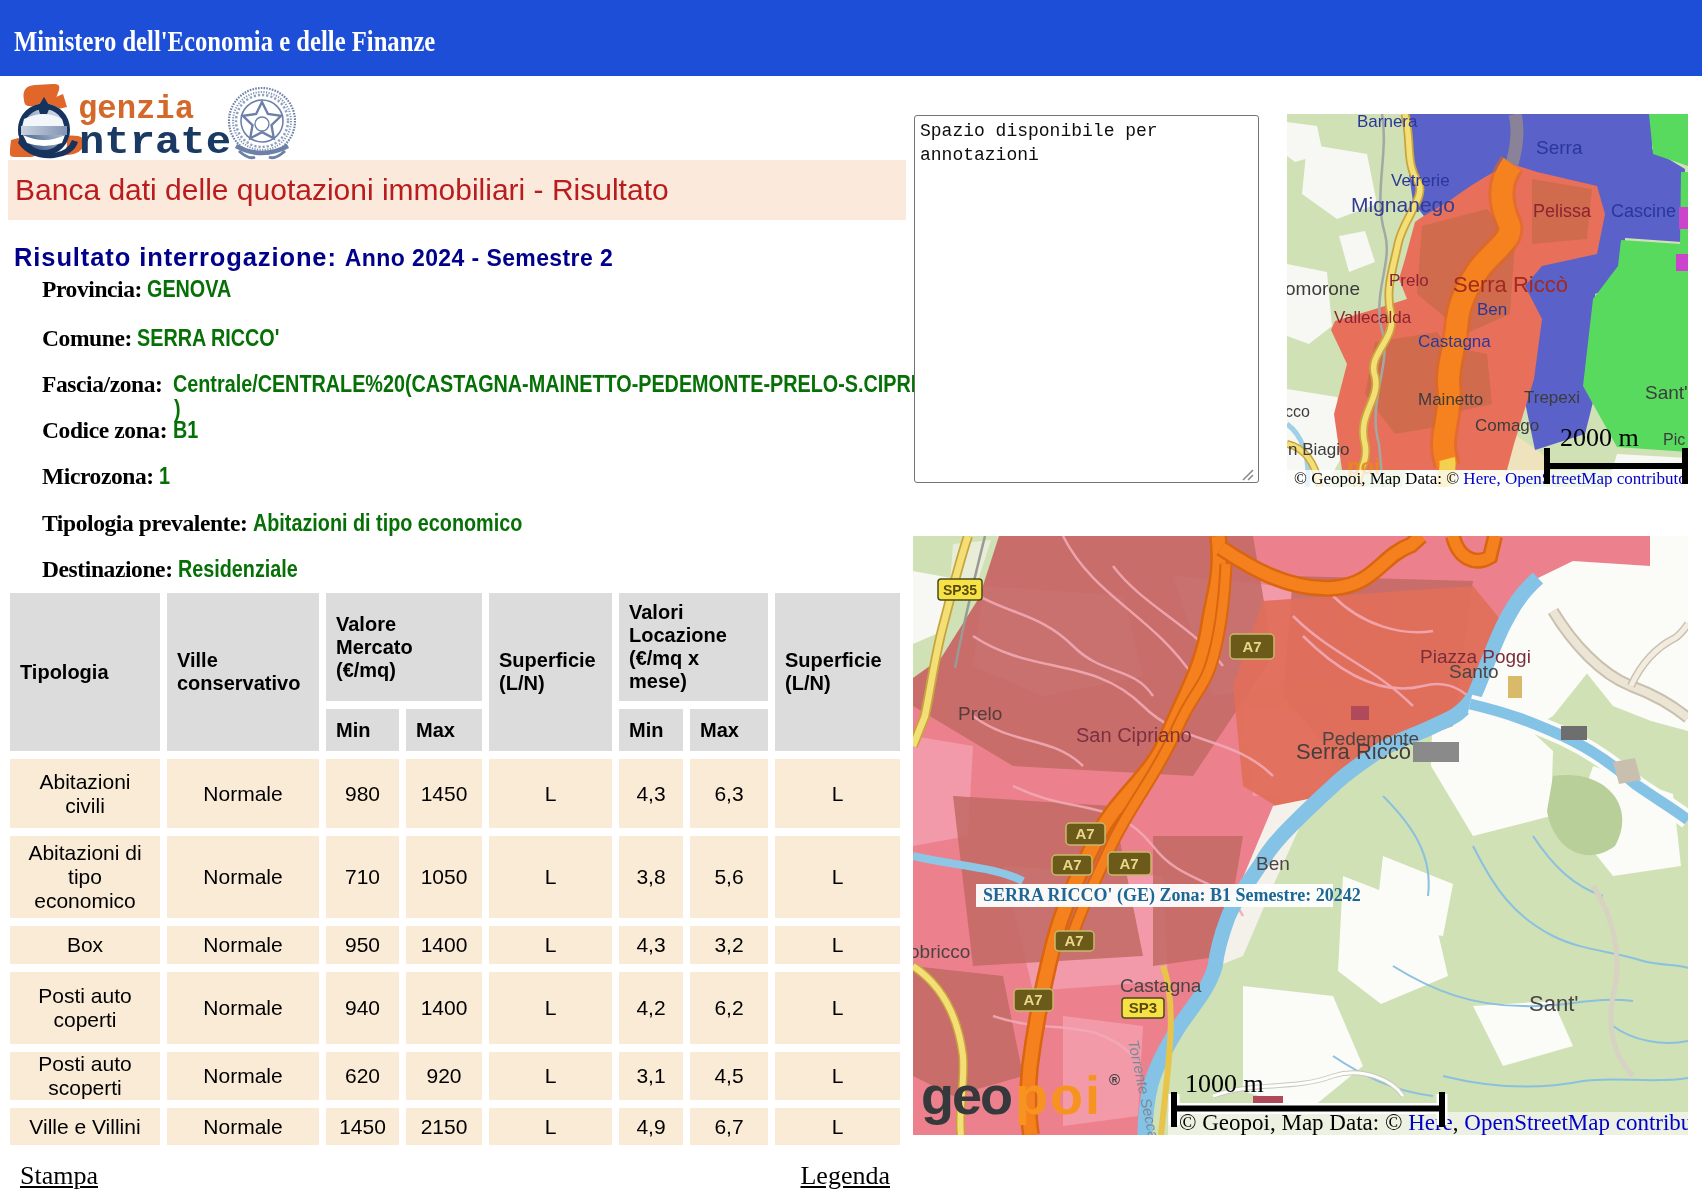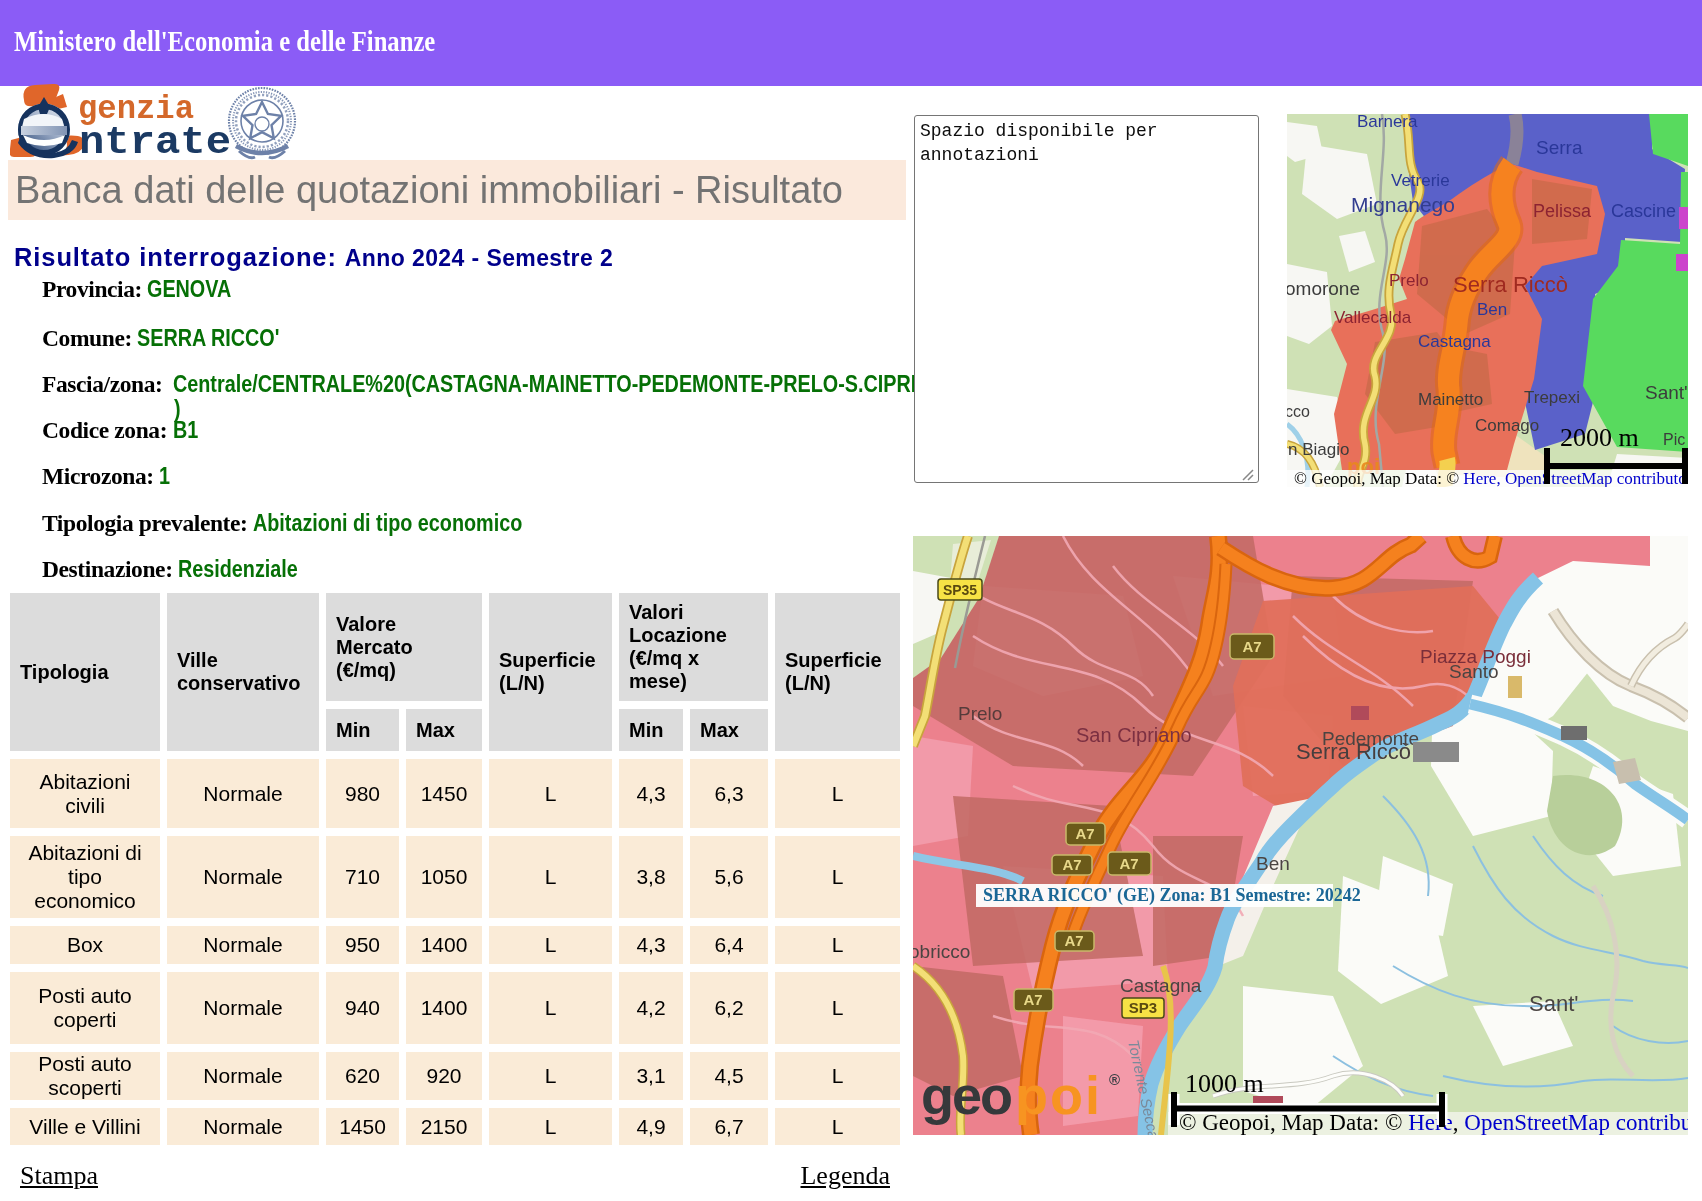--- a/index.html
+++ b/index.html
@@ -1,20 +1,20 @@
 <!DOCTYPE html>
 <html lang="it"><head>
 <meta charset="utf-8">
 <title>Banca dati delle quotazioni immobiliari - Risultato</title>
 <style>
 html,body{margin:0;padding:0;background:#fff;}
 body{width:1702px;height:1201px;position:relative;overflow:hidden;font-family:"Liberation Sans",sans-serif;}
-.topbar{position:absolute;left:0;top:0;width:1702px;height:86px;background:#8b5cf6;}
+.topbar{position:absolute;left:0;top:0;width:1702px;height:76px;background:#1d4ed8;}
 .topbar span{position:absolute;left:14px;top:25px;color:#fff;font:bold 29px "Liberation Serif",serif;transform:scaleX(0.85);transform-origin:0 0;display:inline-block;white-space:nowrap;}
-.banner{position:absolute;left:8px;top:160px;width:891px;height:60px;background:#fbe9dc;color:#737373;font-size:38px;line-height:60px;padding-left:7px;}
+.banner{position:absolute;left:8px;top:160px;width:891px;height:60px;background:#fbe9dc;color:#b91c1c;font-size:30px;line-height:60px;padding-left:7px;}
 .riga{position:absolute;left:14px;top:243px;color:#00008b;font-weight:bold;font-size:25.5px;letter-spacing:0.9px;white-space:nowrap;}
 .riga .r2{font-size:23px;letter-spacing:0.4px;}
 .field{position:absolute;left:14px;white-space:nowrap;font:bold 23.5px "Liberation Serif",serif;letter-spacing:-0.4px;color:#000;margin-left:28px;}
 .field .v{display:inline-block;font:bold 23px "Liberation Sans",sans-serif;letter-spacing:0;color:#067006;transform:scaleX(0.86);transform-origin:0 60%;}
 .tbl{position:absolute;left:3px;top:585px;border-collapse:separate;border-spacing:7px 8px;font-size:20px;color:#000;table-layout:fixed;width:897px;}
 .tbl th{background:#dcdcdc;font-weight:bold;text-align:left;padding:0 10px;vertical-align:middle;box-sizing:border-box;}
 .tbl td{background:#faebd7;text-align:center;padding:0 8px;vertical-align:middle;box-sizing:border-box;font-size:21px;}
 .links{position:absolute;top:1152px;left:20px;width:870px;font:26px "Liberation Serif",serif;margin-top:9px;}
 .links .lg{float:right;}
 .links a{color:#000;text-decoration:underline;}
@@ -133,21 +133,21 @@
         <td>5,6</td>
         <td>L</td>
       </tr>
 <tr>
         <td style="height:38px;">Box</td>
         <td>Normale</td>
         <td>950</td>
         <td>1400</td>
         <td>L</td>
         <td>4,3</td>
-        <td>6,4</td>
+        <td>3,2</td>
         <td>L</td>
       </tr>
 <tr>
         <td style="height:72px;">Posti auto coperti</td>
         <td>Normale</td>
         <td>940</td>
         <td>1400</td>
         <td>L</td>
         <td>4,2</td>
         <td>6,2</td>

